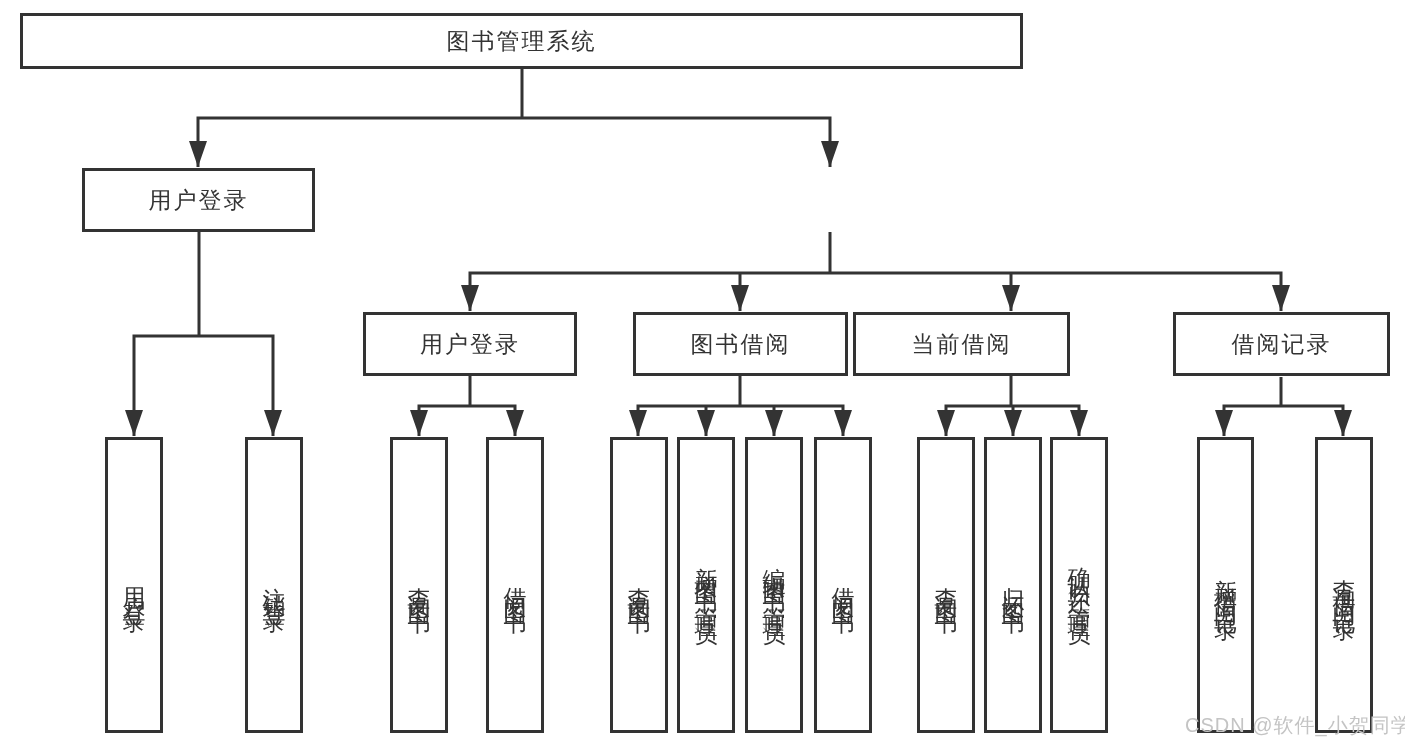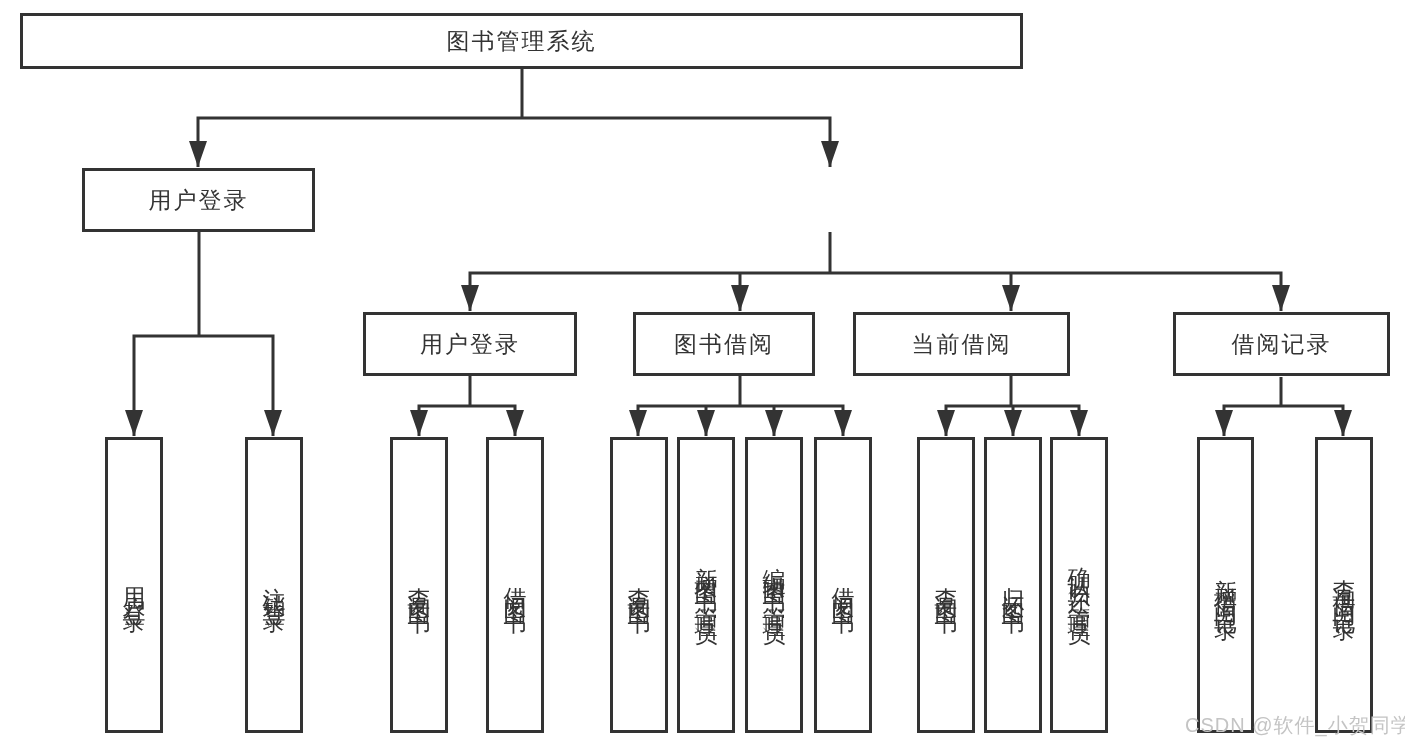--- a/index.html
+++ b/index.html
@@ -88,21 +88,21 @@
     <span>图书管理系统</span>
   </div>
 
   <div class="node" style="left:82px;top:168px;width:233px;height:64px">
     <span>用户登录</span>
   </div>
 
   <div class="node" style="left:363px;top:312px;width:214px;height:64px">
     <span>用户登录</span>
   </div>
-  <div class="node" style="left:633px;top:312px;width:182px;height:64px">
+  <div class="node" style="left:633px;top:312px;width:215px;height:64px">
     <span>图书借阅</span>
   </div>
   <div class="node" style="left:853px;top:312px;width:217px;height:64px">
     <span>当前借阅</span>
   </div>
   <div class="node" style="left:1173px;top:312px;width:217px;height:64px">
     <span>借阅记录</span>
   </div>
 
   <div class="node vnode" style="left:105px;top:437px;width:58px;height:296px">

